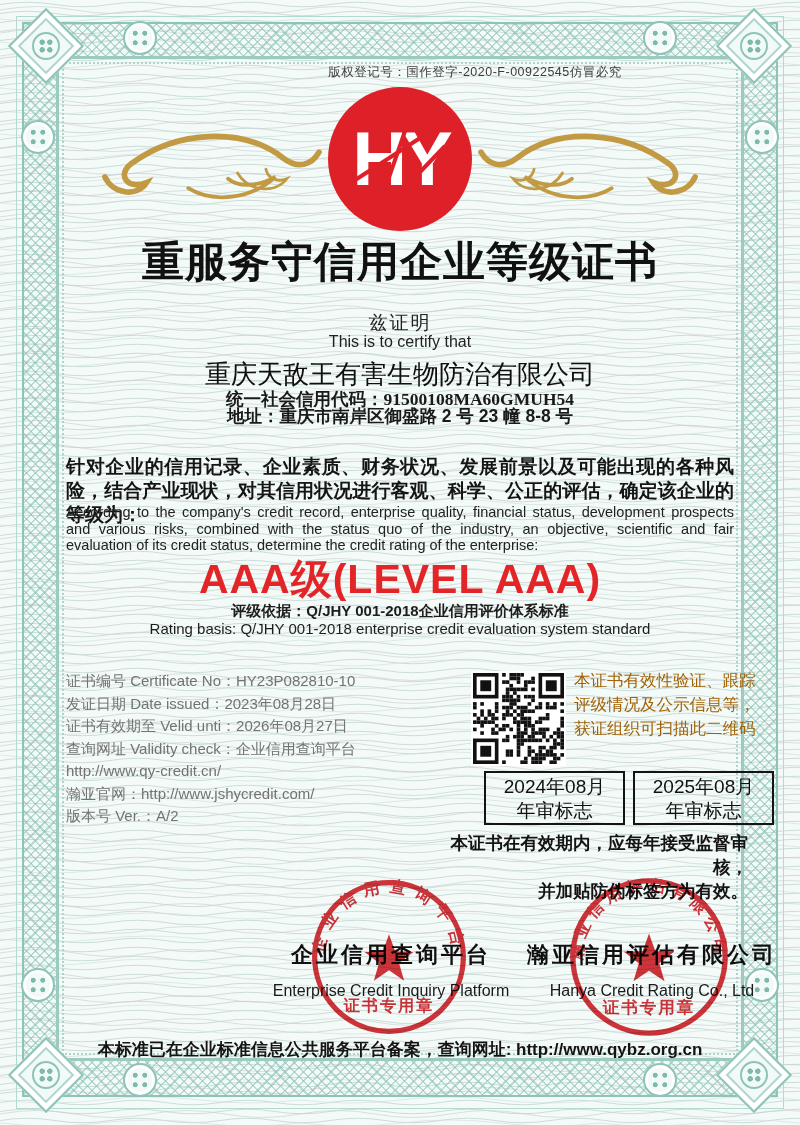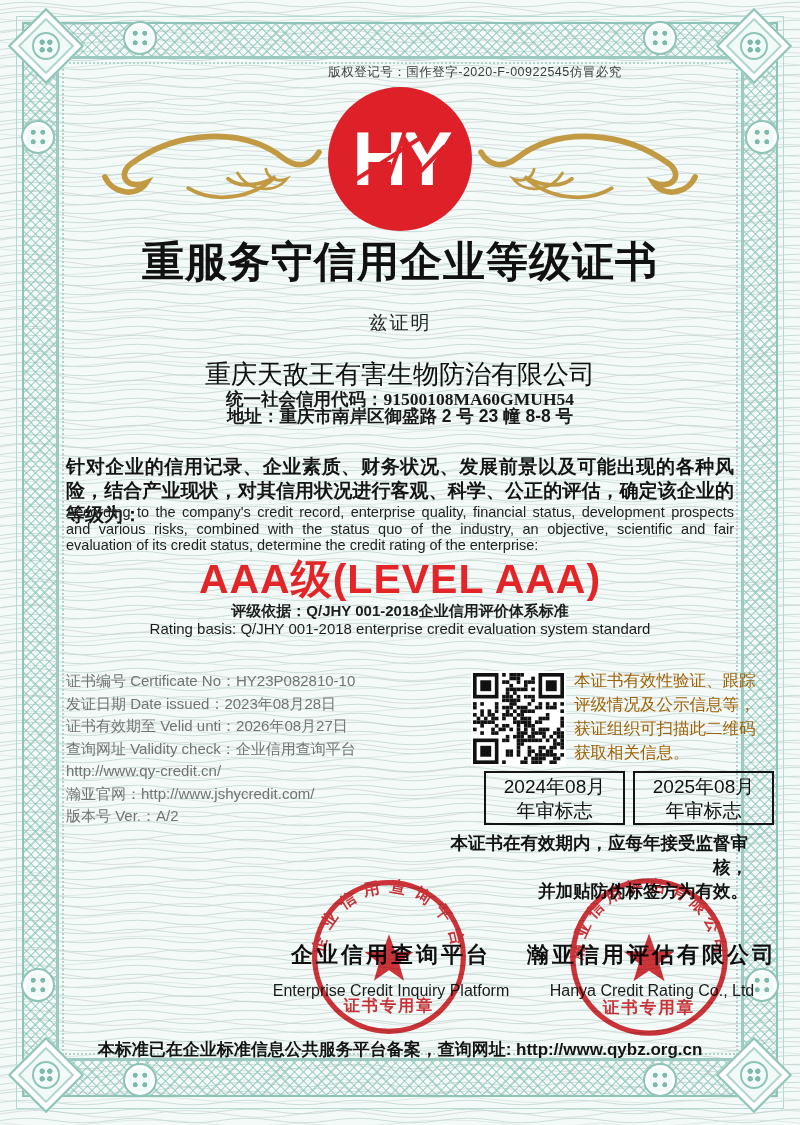--- a/index.html
+++ b/index.html
@@ -146,20 +146,21 @@
       <text x="75" y="101" text-anchor="middle" font-size="76" font-weight="bold" font-family="Liberation Sans, DejaVu Sans, sans-serif" fill="#ffffff" letter-spacing="-5">HY</text>
       <g stroke="#de2128" stroke-width="4">
         <line x1="24" y1="100" x2="126" y2="34"></line>
         <line x1="52" y1="128" x2="88" y2="24"></line>
         <line x1="72" y1="112" x2="120" y2="62"></line>
       </g>
     </svg>
 
     <div class="abs title">重服务守信用企业等级证书</div>
     <div class="abs certify-cn">兹证明</div>
+    <div class="abs certify-en">This is to certify that</div>
     <div class="abs company">重庆天敌王有害生物防治有限公司</div>
     <div class="abs code">统一社会信用代码：91500108MA60GMUH54</div>
     <div class="abs address">地址：重庆市南岸区御盛路 2 号 23 幢 8-8 号</div>
 
     <div class="abs para-cn">针对企业的信用记录、企业素质、财务状况、发展前景以及可能出现的各种风险，结合产业现状，对其信用状况进行客观、科学、公正的评估，确定该企业的等级为：</div>
     <div class="abs para-en">According to the company's credit record, enterprise quality, financial status, development prospects and various risks, combined with the status quo of the industry, an objective, scientific and fair evaluation of its credit status, determine the credit rating of the enterprise:</div>
 
     <div class="abs rating">AAA级(LEVEL AAA)</div>
     <div class="abs basis-cn">评级依据：Q/JHY 001-2018企业信用评价体系标准</div>
     <div class="abs basis-en">Rating basis: Q/JHY 001-2018 enterprise credit evaluation system standard</div>
@@ -394,21 +395,20 @@
         <rect x="61.2" y="86.4" width="3.6" height="3.6" fill="#111"></rect>
         <rect x="64.8" y="86.4" width="3.6" height="3.6" fill="#111"></rect>
         <rect x="75.60000000000001" y="86.4" width="3.6" height="3.6" fill="#111"></rect>
         <rect x="79.2" y="86.4" width="3.6" height="3.6" fill="#111"></rect>
       </svg>
 
     <div class="abs qr-note">
       <div>本证书有效性验证、跟踪</div>
       <div>评级情况及公示信息等，</div>
       <div>获证组织可扫描此二维码</div>
-      <div>获取相关信息。</div>
     </div>
 
     <div class="abs year-boxes">
       <div class="year-box">
         <div>2024年08月</div>
         <div>年审标志</div>
       </div>
       <div class="year-box">
         <div>2025年08月</div>
         <div>年审标志</div>

